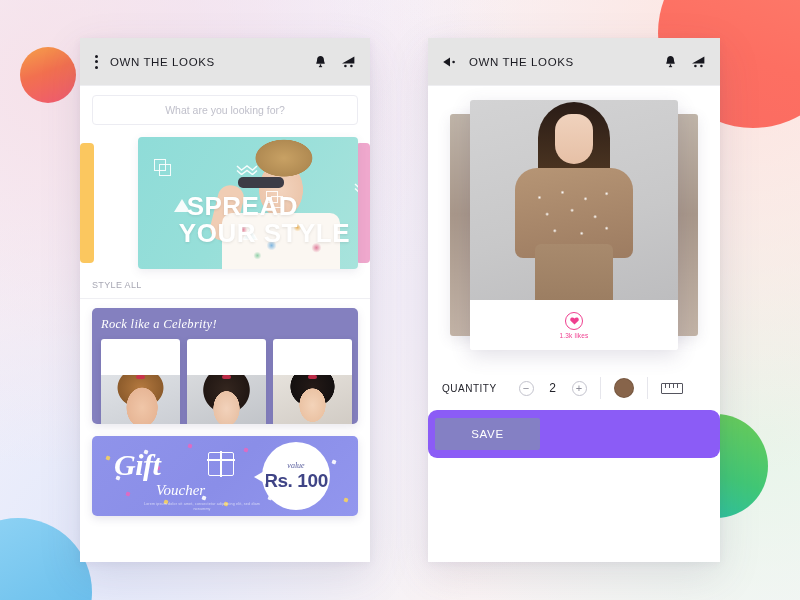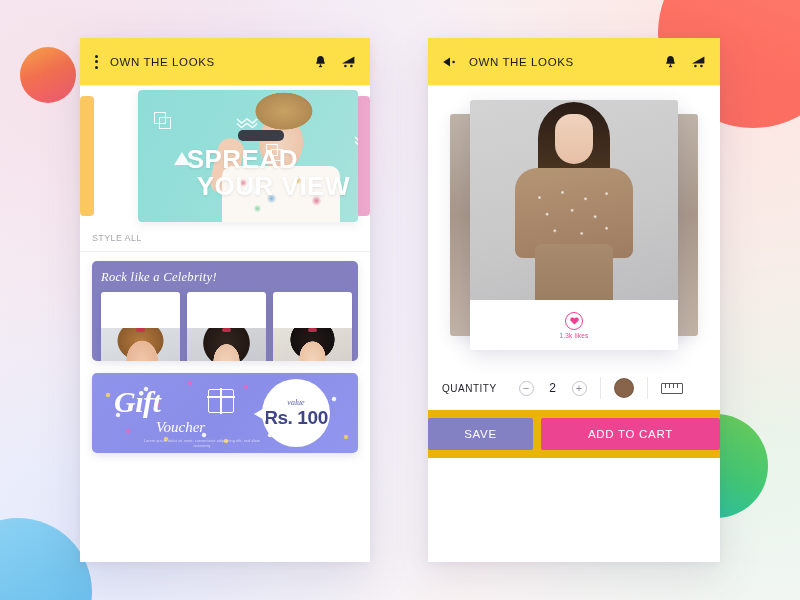--- a/index.html
+++ b/index.html
@@ -48,21 +48,21 @@
     background: #ffffff;
     overflow: hidden;
     box-shadow: 0 14px 40px rgba(80,70,110,.13), 0 2px 8px rgba(80,70,110,.07);
   }
   #phone-home { left: 80px; top: 38px; width: 290px; height: 524px; }
   #phone-product { left: 428px; top: 38px; width: 292px; height: 524px; }
 
   
   .appbar {
     height: 48px; display: flex; align-items: center;
-    padding: 0 14px; background: #fde047;
+    padding: 0 14px; background: #e5e5e5;
     border-bottom: 1px solid #eeeef1;
   }
   .brand {
     font-size: 11.5px; letter-spacing: .6px; color: #1b1b22;
     font-family: "Liberation Sans", sans-serif; font-weight: 400;
     margin-left: 12px; white-space: nowrap;
   }
   .appbar-spacer { flex: 1; }
   .appbar-icons { display: flex; align-items: center; gap: 14px; }
   .ic { display: inline-flex; align-items: center; justify-content: center; }
@@ -161,21 +161,21 @@
     display: flex; align-items: center; justify-content: space-between;
     padding: 11px 12px 8px; border-bottom: 1px solid #efeff3;
   }
   .section-title { font-size: 11px; letter-spacing: .35px; color: #2b2b33; }
   .section-link { font-size: 9px; letter-spacing: .35px; color: #a8a8b4; }
 
   
   .infl-wrap { padding: 9px 12px 0; }
   .infl-card {
     background: #8480bf; border-radius: 5px; padding: 9px 0 0 9px;
-    position: relative; overflow: hidden; height: 100px;
+    position: relative; overflow: hidden; height: 116px;
     box-shadow: 0 3px 9px rgba(90,80,120,.13);
   }
   .infl-head {
     font-family: "Liberation Serif", serif; font-style: italic;
     color: #fff; font-size: 12.5px; letter-spacing: .3px; margin-bottom: 7px;
   }
   .infl-row { display: flex; gap: 7px; }
   .infl-item {
     width: 79px; background: #fff; border-radius: 3px; overflow: hidden;
     box-shadow: 0 2px 6px rgba(60,50,90,.16); flex: none;
@@ -351,21 +351,21 @@
   .swatch {
     width: 20px; height: 20px; border-radius: 50%; background: #87644a;
     box-shadow: inset 0 0 0 1px rgba(0,0,0,.12);
   }
   .ruler { width: 22px; height: 11px; border: 1.3px solid #55555f; border-radius: 1px; position: relative; }
   .ruler i {
     position: absolute; top: 0; width: 1.3px; height: 4px; background: #55555f;
   }
 
   .p-actions {
-    background: #eab308; padding: 8px 0; display: flex; gap: 8px;
+    background: #8b5cf6; padding: 8px 7px; display: flex; gap: 8px; border-radius: 9px;
   }
   .btn {
     flex: 1; height: 32px; border: none; border-radius: 2px; color: #fff;
     font-size: 11.5px; letter-spacing: .7px; cursor: pointer;
     display: flex; align-items: center; justify-content: center;
   }
   #btn-save { background: #8480c4; flex: 0 0 105px; }
   #btn-cart { background: #ec4490; }
 </style>
 </head>
@@ -399,20 +399,25 @@
       <span class="ic">
         <svg width="15" height="13" viewBox="0 0 15 13">
           <path d="M1 8.6 13.4 1.4 13.4 8.6z" fill="#18181f"></path>
           <circle cx="4.4" cy="11" r="1.3" fill="#18181f"></circle>
           <circle cx="10.4" cy="11" r="1.3" fill="#18181f"></circle>
         </svg>
       </span>
     </span>
   </div>
 
+  <div class="search-wrap">
+    <div class="search">
+      <span class="search-ph">What are you looking for?</span>
+    </div>
+  </div>
 
   <div class="hero-row">
     <div class="hero-side" id="hero-side-left"></div>
     <div class="hero-side" id="hero-side-right"></div>
     <div class="hero">
       <div class="hero-model">
         <span class="arm"></span>
         <span class="floral"></span>
       </div>
       <span class="hero-deco sq-ic" style="left:16px; top:22px;"></span>
@@ -426,21 +431,21 @@
       <span class="hero-deco wave-ic" style="left:216px; top:44px;">
         <svg width="22" height="12" viewBox="0 0 22 12" fill="none" stroke="rgba(255,255,255,.9)" stroke-width="1.5">
           <path d="M1 3 L5.5 7 L11 3 L16.5 7 L21 3"></path>
           <path d="M1 7.5 L5.5 11.5 L11 7.5 L16.5 11.5 L21 7.5"></path>
         </svg>
       </span>
       <span class="hero-deco tri-ic" style="left:36px; top:62px;"><i></i></span>
       <span class="hero-deco tri-ic" style="left:88px; top:90px;"><i></i></span>
       <div class="hero-text">
         <div class="hero-l1">SPREAD</div>
-        <div class="hero-l2">YOUR VIEW</div>
+        <div class="hero-l2">YOUR STYLE</div>
       </div>
     </div>
   </div>
 
   <div class="section-head">
     <span class="section-link">STYLE ALL</span>
   </div>
 
   <div class="infl-wrap">
     <div class="infl-card">
@@ -564,15 +569,14 @@
     <span class="ruler">
       <i style="left:3px;"></i>
         <i style="left:7px;"></i>
         <i style="left:11px;"></i>
         <i style="left:15px;"></i>
     </span>
   </div>
 
   <div class="p-actions">
     <button class="btn" id="btn-save">SAVE</button>
-    <button class="btn" id="btn-cart">ADD TO CART</button>
   </div>
 </div>
 
 </body></html>

